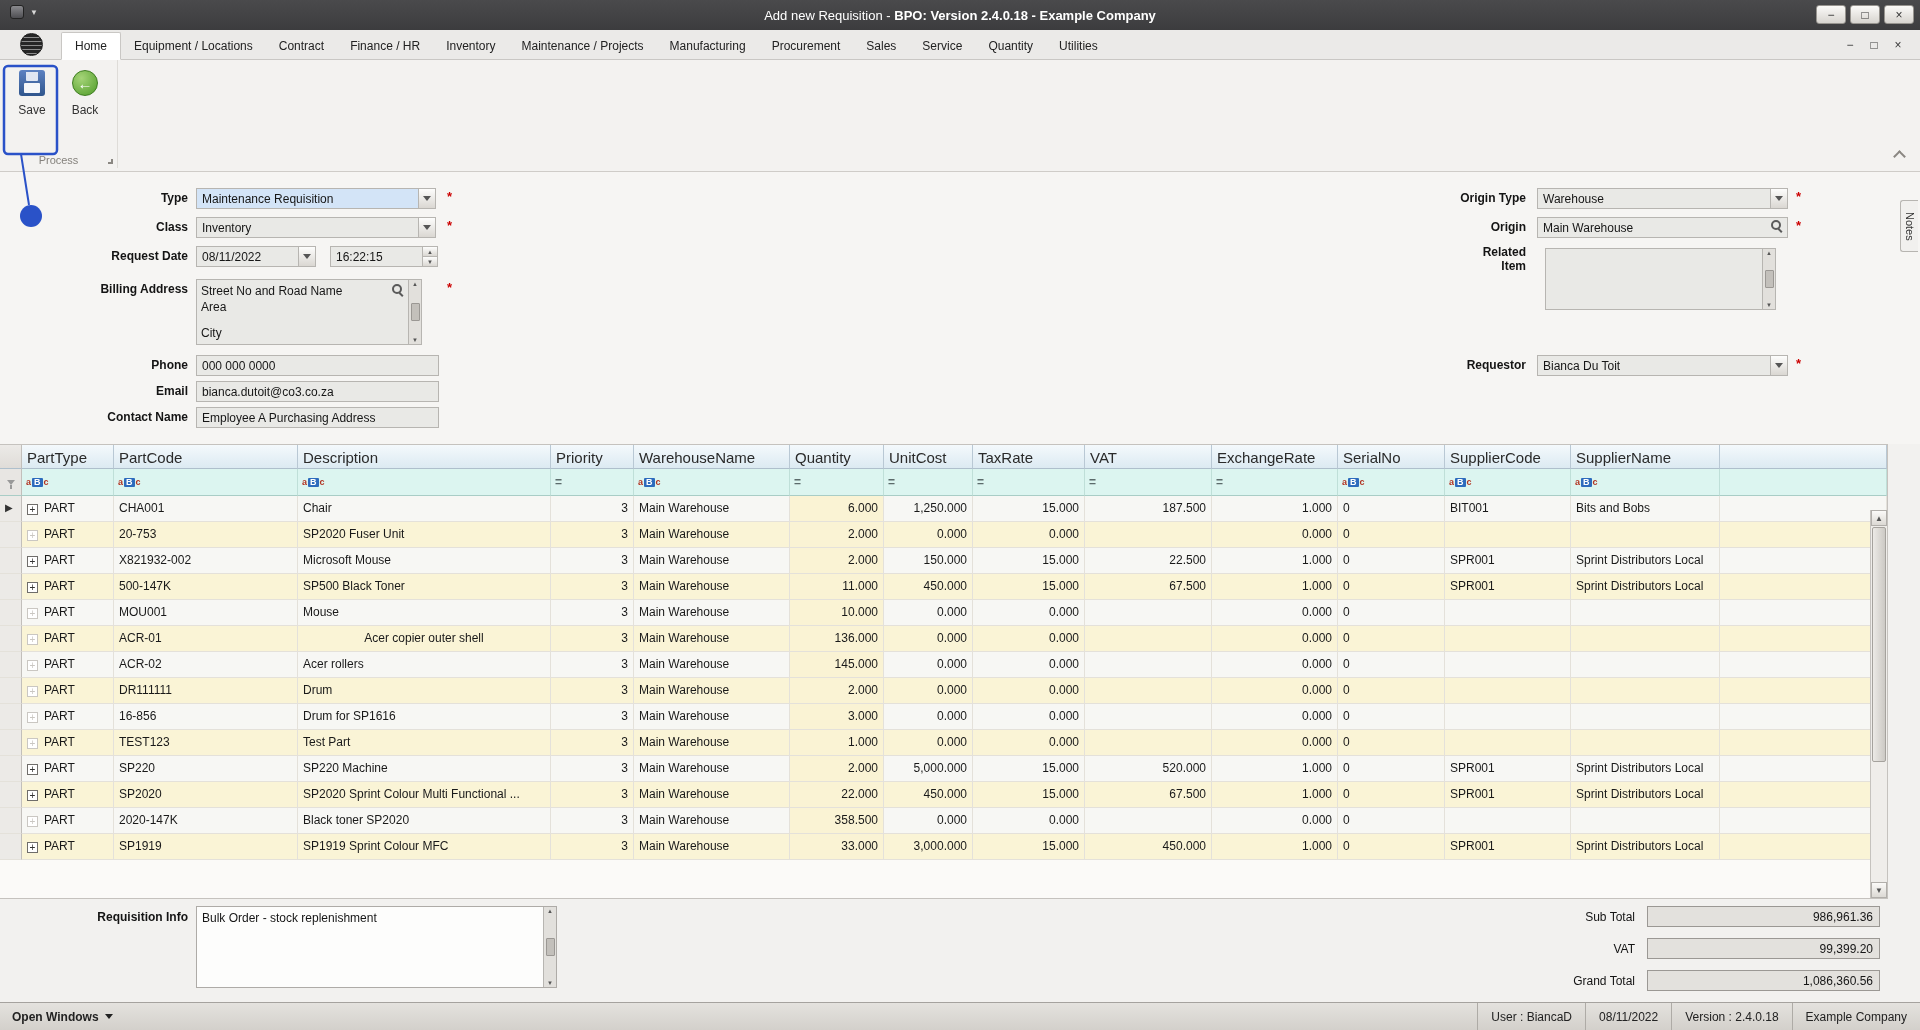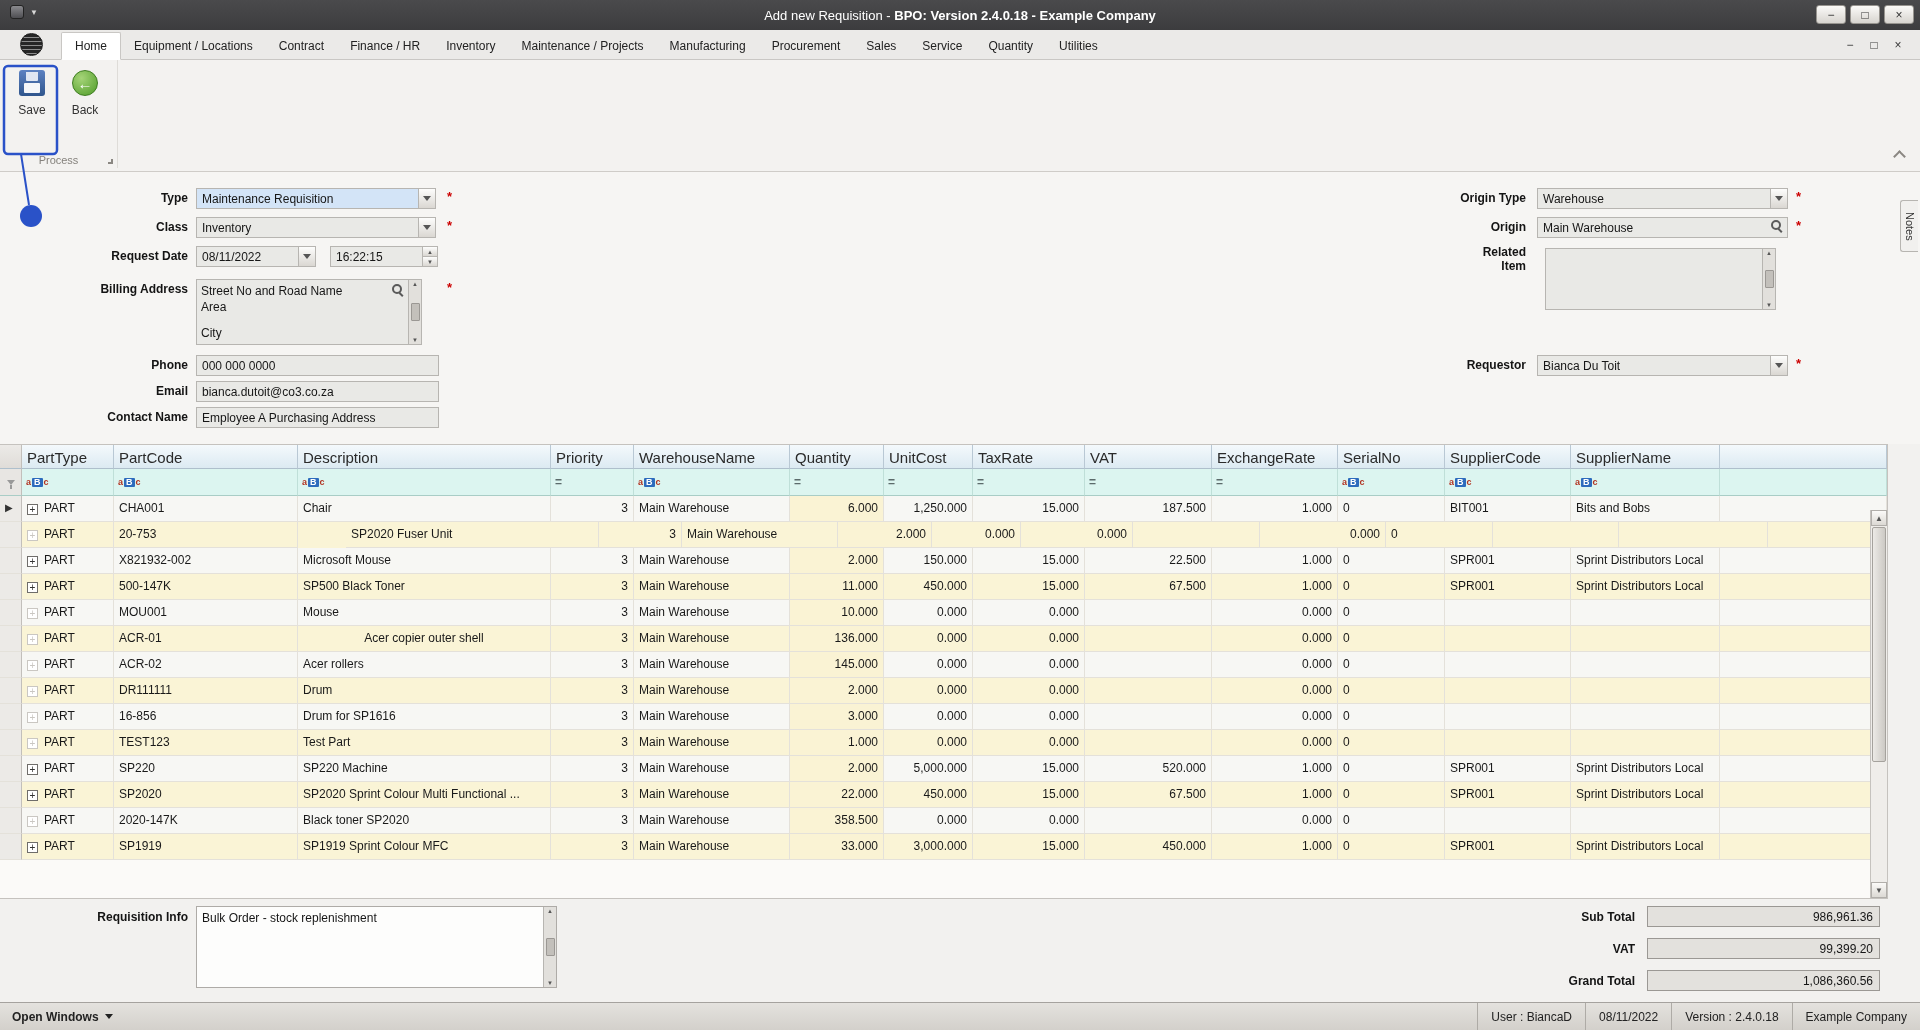--- a/index.html
+++ b/index.html
@@ -104,21 +104,21 @@
   .varrow{height:16px;display:flex;align-items:center;justify-content:center;font-size:8px;color:#555;background:linear-gradient(#fbfaf8,#dcd9d4);border:1px solid #b1aeaa}
   .varrow.bottom{margin-top:auto}
   .vthumb{margin:1px 1px;height:235px;background:linear-gradient(90deg,#eceae6,#ccc9c4);border:1px solid #a5a29d;border-radius:2px}
 
   
   .footer{position:absolute;left:0;top:899px;width:1920px;height:103px;background:#f2f1ef}
   .req-box{position:absolute;left:196px;top:7px;width:361px;height:82px;background:#fdfdfc;border:1px solid #aeaba7}
   .req-text{position:absolute;left:5px;top:4px;right:18px;font-size:12px;color:#161616}
   .totals{position:absolute;right:40px;top:7px}
   .total-row{display:flex;justify-content:flex-end;align-items:center;margin-bottom:11px}
-  .tlabel{font-size:12px;font-weight:bold;color:#141414;margin-right:12px}
+  .tlabel{font-size:12px;font-weight:normal;color:#141414;margin-right:12px}
   .tfield{width:233px;height:21px;background:#e3e1dd;border:1px solid #9b9894;font-size:12px;color:#161616;text-align:right;padding:3px 6px 0 0}
 
   
   .statusbar{position:absolute;left:0;top:1002px;width:1920px;height:28px;background:linear-gradient(#e4e2de,#d3d0cb);border-top:1px solid #a5a29e;display:flex;align-items:center;font-size:12px;color:#222}
   .open-windows{display:flex;align-items:center;gap:6px;padding:0 12px;font-weight:bold}
   .open-windows .darr{border-top-color:#222}
   .status-right{margin-left:auto;display:flex;height:100%}
   .sitem{display:flex;align-items:center;padding:0 13px;border-left:1px solid #aeaba6}
 </style>
 </head>
@@ -393,21 +393,21 @@
           <div class="gcell col-exchangeRate a-right" style="width: 126px;">1.000</div>
           <div class="gcell col-serialNo a-left" style="width: 107px;">0</div>
           <div class="gcell col-supplierCode a-left" style="width: 126px;">BIT001</div>
           <div class="gcell col-supplierName a-left" style="width: 149px;">Bits and Bobs</div>
           <div class="gcell fill"></div>
         </div>
         <div class="grow alt">
           <div class="gcell ind"></div>
           <div class="gcell col-partType a-left" style="width: 92px;"><span class="expand lite">+</span><span>PART</span></div>
           <div class="gcell col-partCode a-left" style="width: 184px;">20-753</div>
-          <div class="gcell col-description a-left" style="width: 253px; margin-left: 48px;">SP2020 Fuser Unit</div>
+          <div class="gcell col-description a-left" style="width: 253px;">SP2020 Fuser Unit</div>
           <div class="gcell col-priority a-right" style="width: 83px;">3</div>
           <div class="gcell col-warehouseName a-left" style="width: 156px;">Main Warehouse</div>
           <div class="gcell col-quantity a-right" style="width: 94px;">2.000</div>
           <div class="gcell col-unitCost a-right" style="width: 89px;">0.000</div>
           <div class="gcell col-taxRate a-right" style="width: 112px;">0.000</div>
           <div class="gcell col-vat a-right" style="width: 127px;"></div>
           <div class="gcell col-exchangeRate a-right" style="width: 126px;">0.000</div>
           <div class="gcell col-serialNo a-left" style="width: 107px;">0</div>
           <div class="gcell col-supplierCode a-left" style="width: 126px;"></div>
           <div class="gcell col-supplierName a-left" style="width: 149px;"></div>

